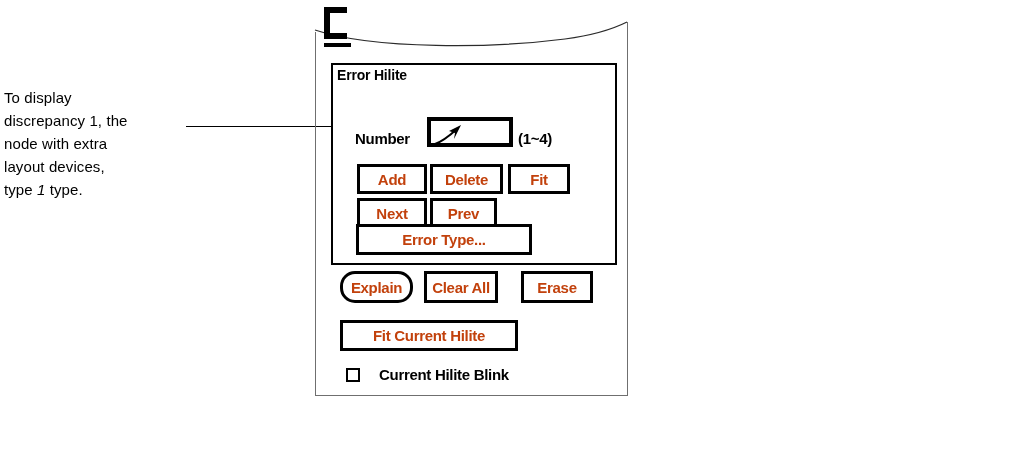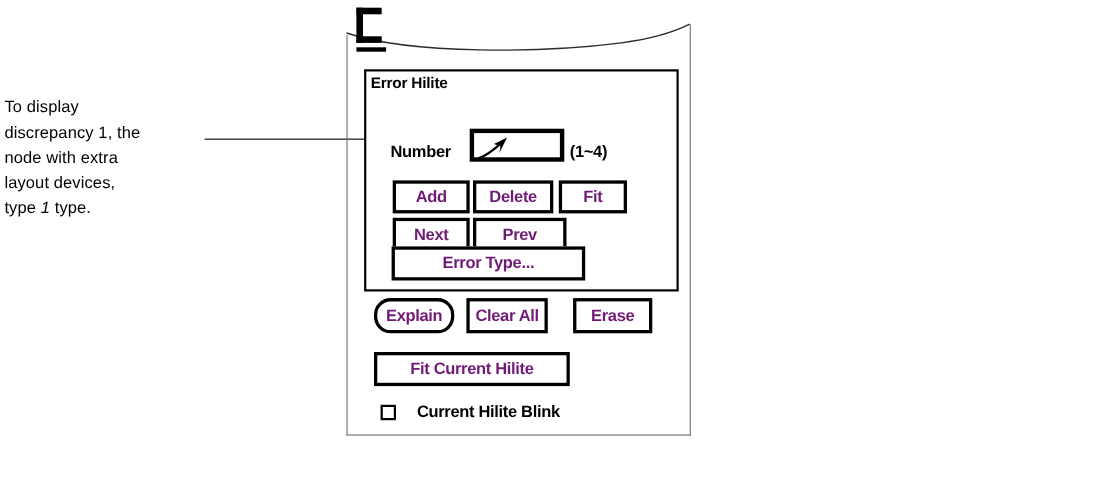--- a/index.html
+++ b/index.html
@@ -148,37 +148,37 @@
     font-weight: bold;
     letter-spacing: -0.3px;
   }
 
   
   .btn {
     position: absolute;
     box-sizing: border-box;
     border: 3px solid #000;
     background: #ffffff;
-    color: #701a75;
+    color: #c2410c;
     font-family: "Liberation Sans", sans-serif;
     font-size: 15px;
     font-weight: bold;
     letter-spacing: -0.3px;
     display: flex;
     align-items: center;
     justify-content: center;
     padding: 0;
     line-height: 1;
   }
 
   #btn-add     { left: 42px;  top: 142px; width: 70px; height: 30px; }
   #btn-delete  { left: 115px; top: 142px; width: 73px; height: 30px; }
   #btn-fit     { left: 193px; top: 142px; width: 62px; height: 30px; }
   #btn-next    { left: 42px;  top: 176px; width: 70px; height: 30px; }
-  #btn-prev    { left: 115px; top: 176px; width: 85px; height: 30px; }
+  #btn-prev    { left: 115px; top: 176px; width: 67px; height: 30px; }
   #btn-errtype { left: 41px;  top: 202px; width: 176px; height: 31px; }
 
   #btn-explain { left: 25px;  top: 249px; width: 73px; height: 32px; border-radius: 15px; }
   #btn-clearall{ left: 109px; top: 249px; width: 74px; height: 32px; }
   #btn-erase   { left: 206px; top: 249px; width: 72px; height: 32px; }
   #btn-fitcur  { left: 25px;  top: 298px; width: 178px; height: 31px; }
 
   
   #checkbox-row {
     position: absolute;

